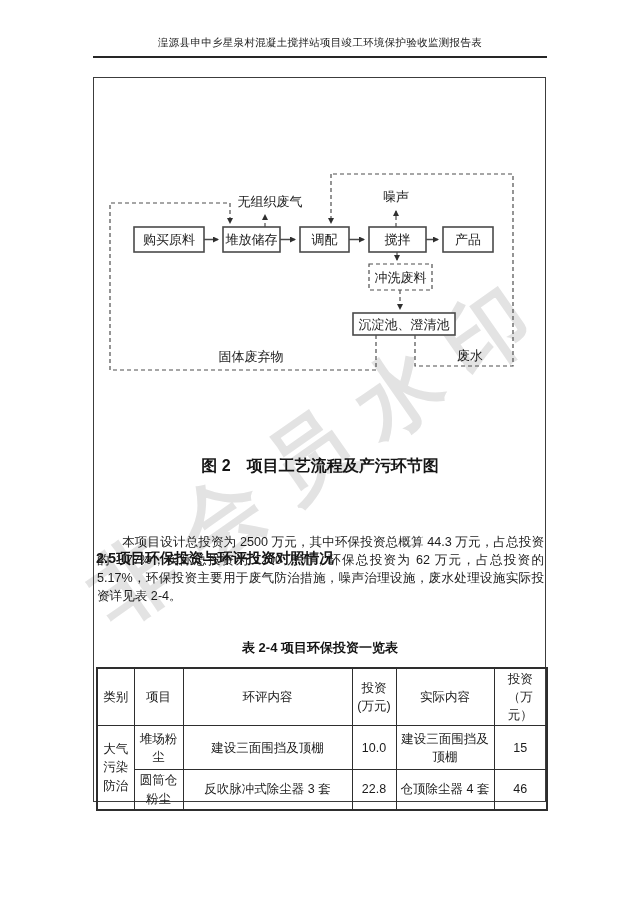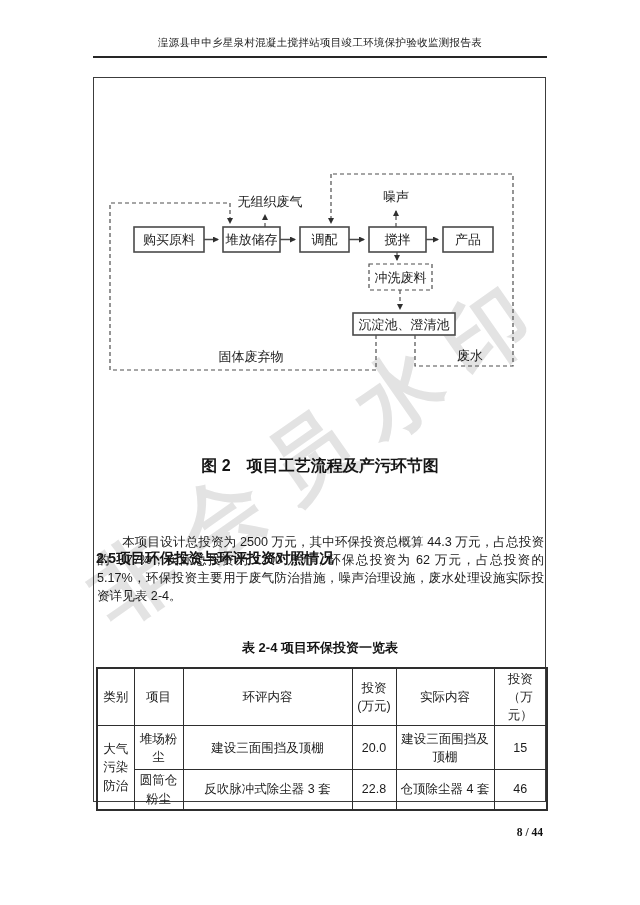--- a/index.html
+++ b/index.html
@@ -134,29 +134,28 @@
 （万元）</th>
       </tr>
     </thead>
     <tbody>
       <tr class="r-1">
         <td rowspan="2">大气
 污染
 防治</td>
         <td>堆场粉尘</td>
         <td>建设三面围挡及顶棚</td>
-        <td>20.0</td>
+        <td>10.0</td>
         <td>建设三面围挡及顶棚</td>
         <td>15</td>
       </tr>
       <tr class="r-2">
         <td>圆筒仓粉尘</td>
         <td>反吹脉冲式除尘器 3 套</td>
         <td>22.8</td>
         <td>仓顶除尘器 4 套</td>
         <td>46</td>
       </tr>
     </tbody>
   </table>
 
-  <div class="page-num">8 / 44</div>
 
 </div>
 
 </body></html>

